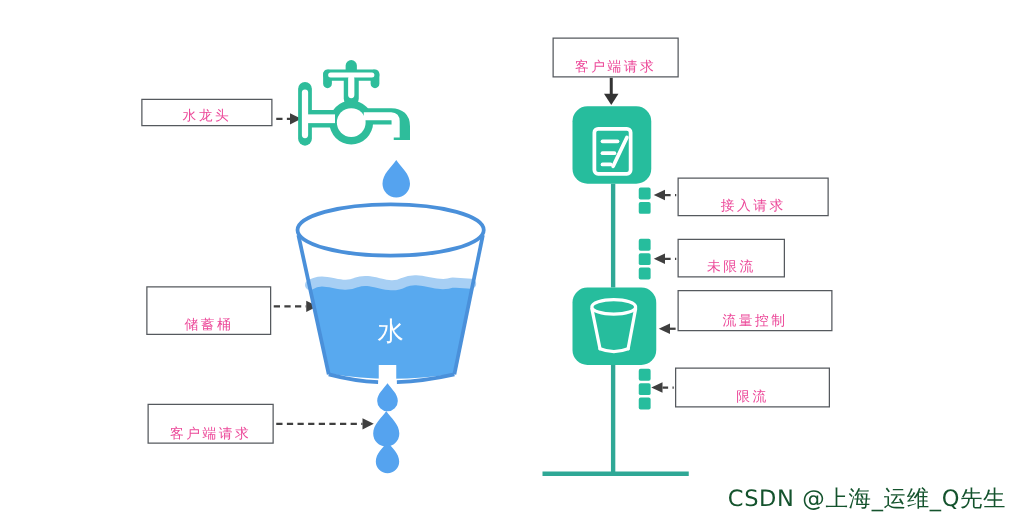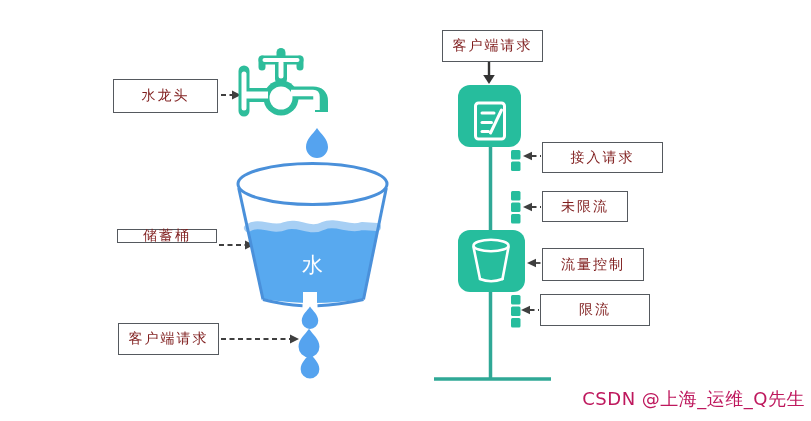--- a/index.html
+++ b/index.html
@@ -8,37 +8,37 @@
     width:811px;height:421px;
     background:#ffffff;
     font-family:"DejaVu Sans","Liberation Sans",sans-serif;
     overflow:hidden;
   }
   .diagram-svg{position:absolute;left:0;top:0;}
   .label-box{
     position:absolute;
     background:#ffffff;
     border:1.6px solid #55595e;
-    display:flex;align-items:center;justify-content:center;
-    color:#7f1d1d;
-    font-size:14px;
+    display:flex;align-items:flex-end;justify-content:center;
+    color:#ec4899;
+    font-size:11px;
     letter-spacing:2px;
     box-sizing:border-box;
     white-space:nowrap;
   }
   .water-label{
     position:absolute;
     color:#ffffff;
     font-size:21px;
     text-align:center;
   }
   .watermark{
     position:absolute;
     right:6px;top:387px;
-    color:#be185d;
+    color:#14532d;
     font-size:18px;
     letter-spacing:0.5px;
   }
 </style>
 </head>
 <body>
 
 <div class="canvas">
 
   <svg class="diagram-svg" width="811" height="421" viewBox="0 0 811 421">
@@ -180,25 +180,25 @@
       <rect x="511" y="318" width="9.5" height="9.5" rx="1.5"></rect>
     </g>
     <g stroke="#3F3F3F" fill="#3F3F3F">
       <line x1="530" y1="310" x2="539" y2="310" stroke-width="1.8" stroke-dasharray="4.5 3.5" fill="none"></line>
       <polygon points="521,310 530,305.8 530,314.2" stroke="none"></polygon>
     </g>
 
     <line x1="434" y1="379" x2="551" y2="379" stroke="#2FA896" stroke-width="3.5"></line>
   </svg>
 
-  <div class="label-box" style="left:113px;top:79px;width:105px;height:34px;">
+  <div class="label-box" style="left:113px;top:79px;width:105px;height:22px;">
     <span>水龙头</span>
   </div>
 
-  <div class="label-box" style="left:117px;top:229px;width:100px;height:14px;">
+  <div class="label-box" style="left:117px;top:229px;width:100px;height:39px;">
     <span>储蓄桶</span>
   </div>
 
   <div class="label-box" style="left:118px;top:323px;width:101px;height:32px;">
     <span>客户端请求</span>
   </div>
 
   <div class="water-label" style="left:292px;top:251px;width:41px;">
     <span>水</span>
   </div>
@@ -208,23 +208,23 @@
   </div>
 
   <div class="label-box" style="left:542px;top:142px;width:121px;height:31px;">
     <span>接入请求</span>
   </div>
 
   <div class="label-box" style="left:542px;top:191px;width:86px;height:31px;">
     <span>未限流</span>
   </div>
 
-  <div class="label-box" style="left:542px;top:248px;width:102px;height:33px;">
+  <div class="label-box" style="left:542px;top:232px;width:124px;height:33px;">
     <span>流量控制</span>
   </div>
 
-  <div class="label-box" style="left:540px;top:294px;width:110px;height:32px;">
+  <div class="label-box" style="left:540px;top:294px;width:124px;height:32px;">
     <span>限流</span>
   </div>
 
   <div class="watermark"><span>CSDN @上海_运维_Q先生</span></div>
 
 </div>
 
 </body></html>

